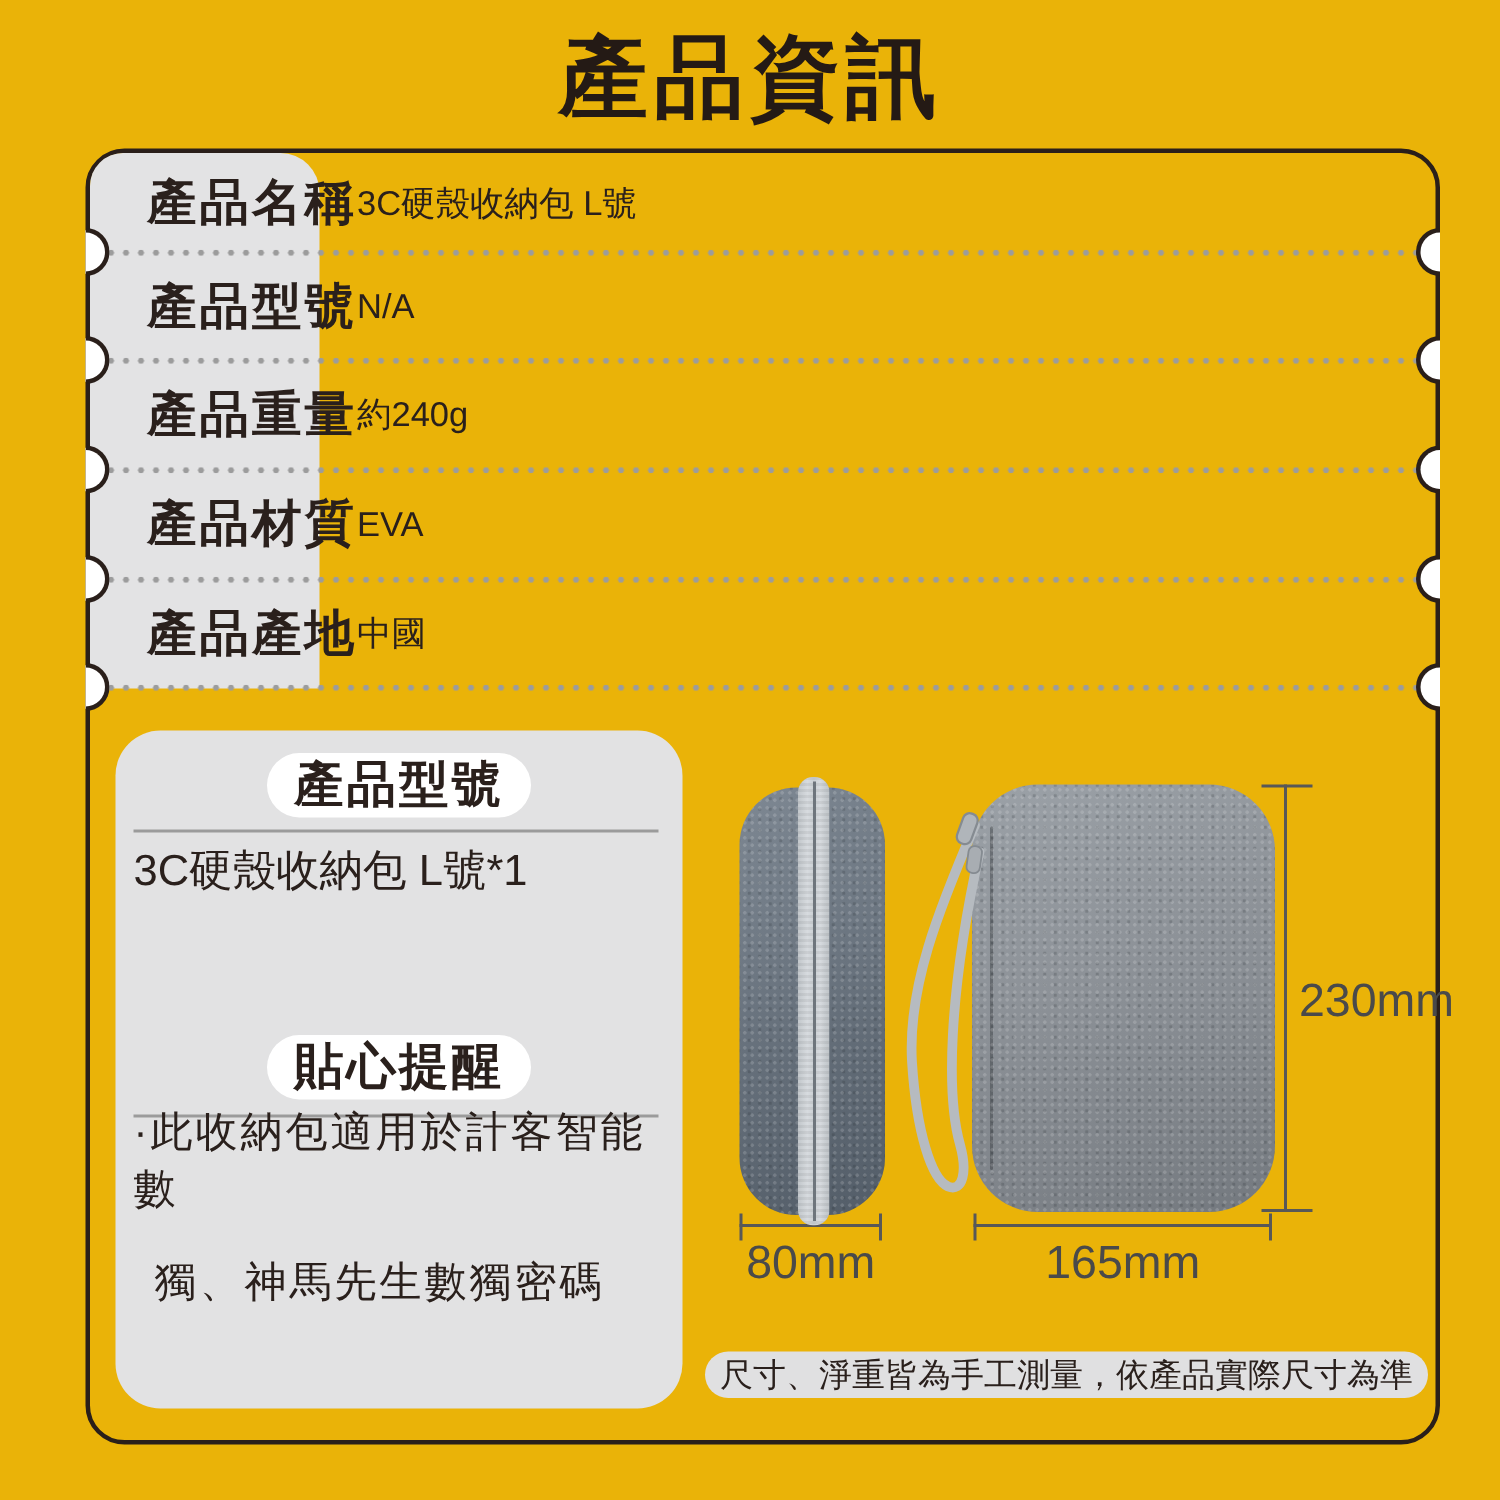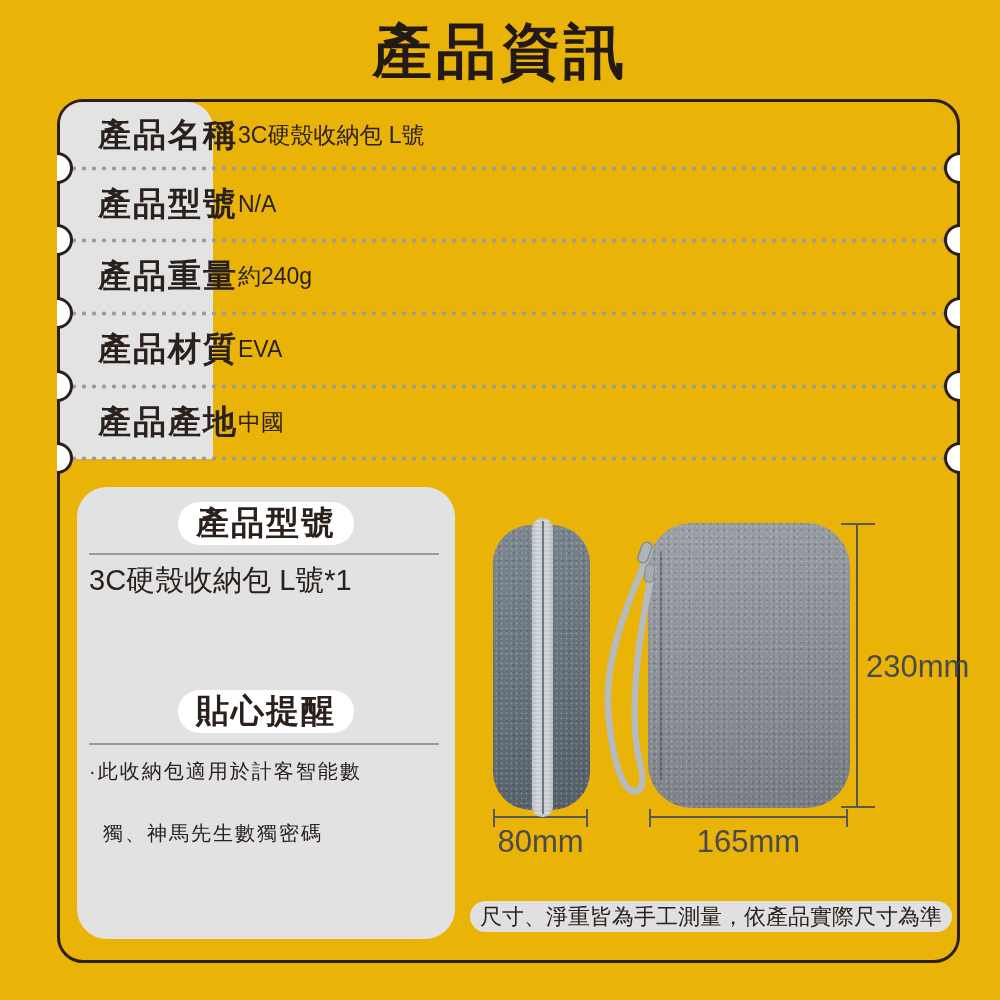--- a/index.html
+++ b/index.html
@@ -38,21 +38,21 @@
     background:#e2e2e3; border-radius:30px;
   }
   .card-pill {
     position:absolute; left:50%; transform:translateX(-50%); height:43px;
     background:#ffffff; border-radius:22px; padding:0 18px;
     display:flex; align-items:center; font-size:33px; font-weight:bold;
     letter-spacing:2px; color:#2a201c; white-space:nowrap;
   }
   .card-divider { position:absolute; left:12px; right:16px; height:2px; background:#9b9b9b; }
   .card-item { position:absolute; left:12px; top:74px; font-size:29px; color:#2a201c; }
-  .card-reminder { position:absolute; left:12px; top:265px; font-size:20px; letter-spacing:2px; line-height:38px; color:#2a201c; }
+  .card-reminder { position:absolute; left:12px; top:249px; font-size:28px; letter-spacing:2px; line-height:38px; color:#2a201c; }
   .card-reminder .wrap-indent { padding-left:14px;margin-top:24px; }
   
   .case-side {
     position:absolute; left:433px; top:423px; width:97px; height:285px; border-radius:38px;
     background:linear-gradient(150deg,#7e8893 0%,#6a747f 45%,#5a646f 80%,#535d68 100%);
   }
   .case-front {
     position:absolute; left:588px; top:421px; width:202px; height:285px; border-radius:44px;
     background:linear-gradient(160deg,#9ba1a7 0%,#8e9399 40%,#80858b 75%,#73787e 100%);
   }

